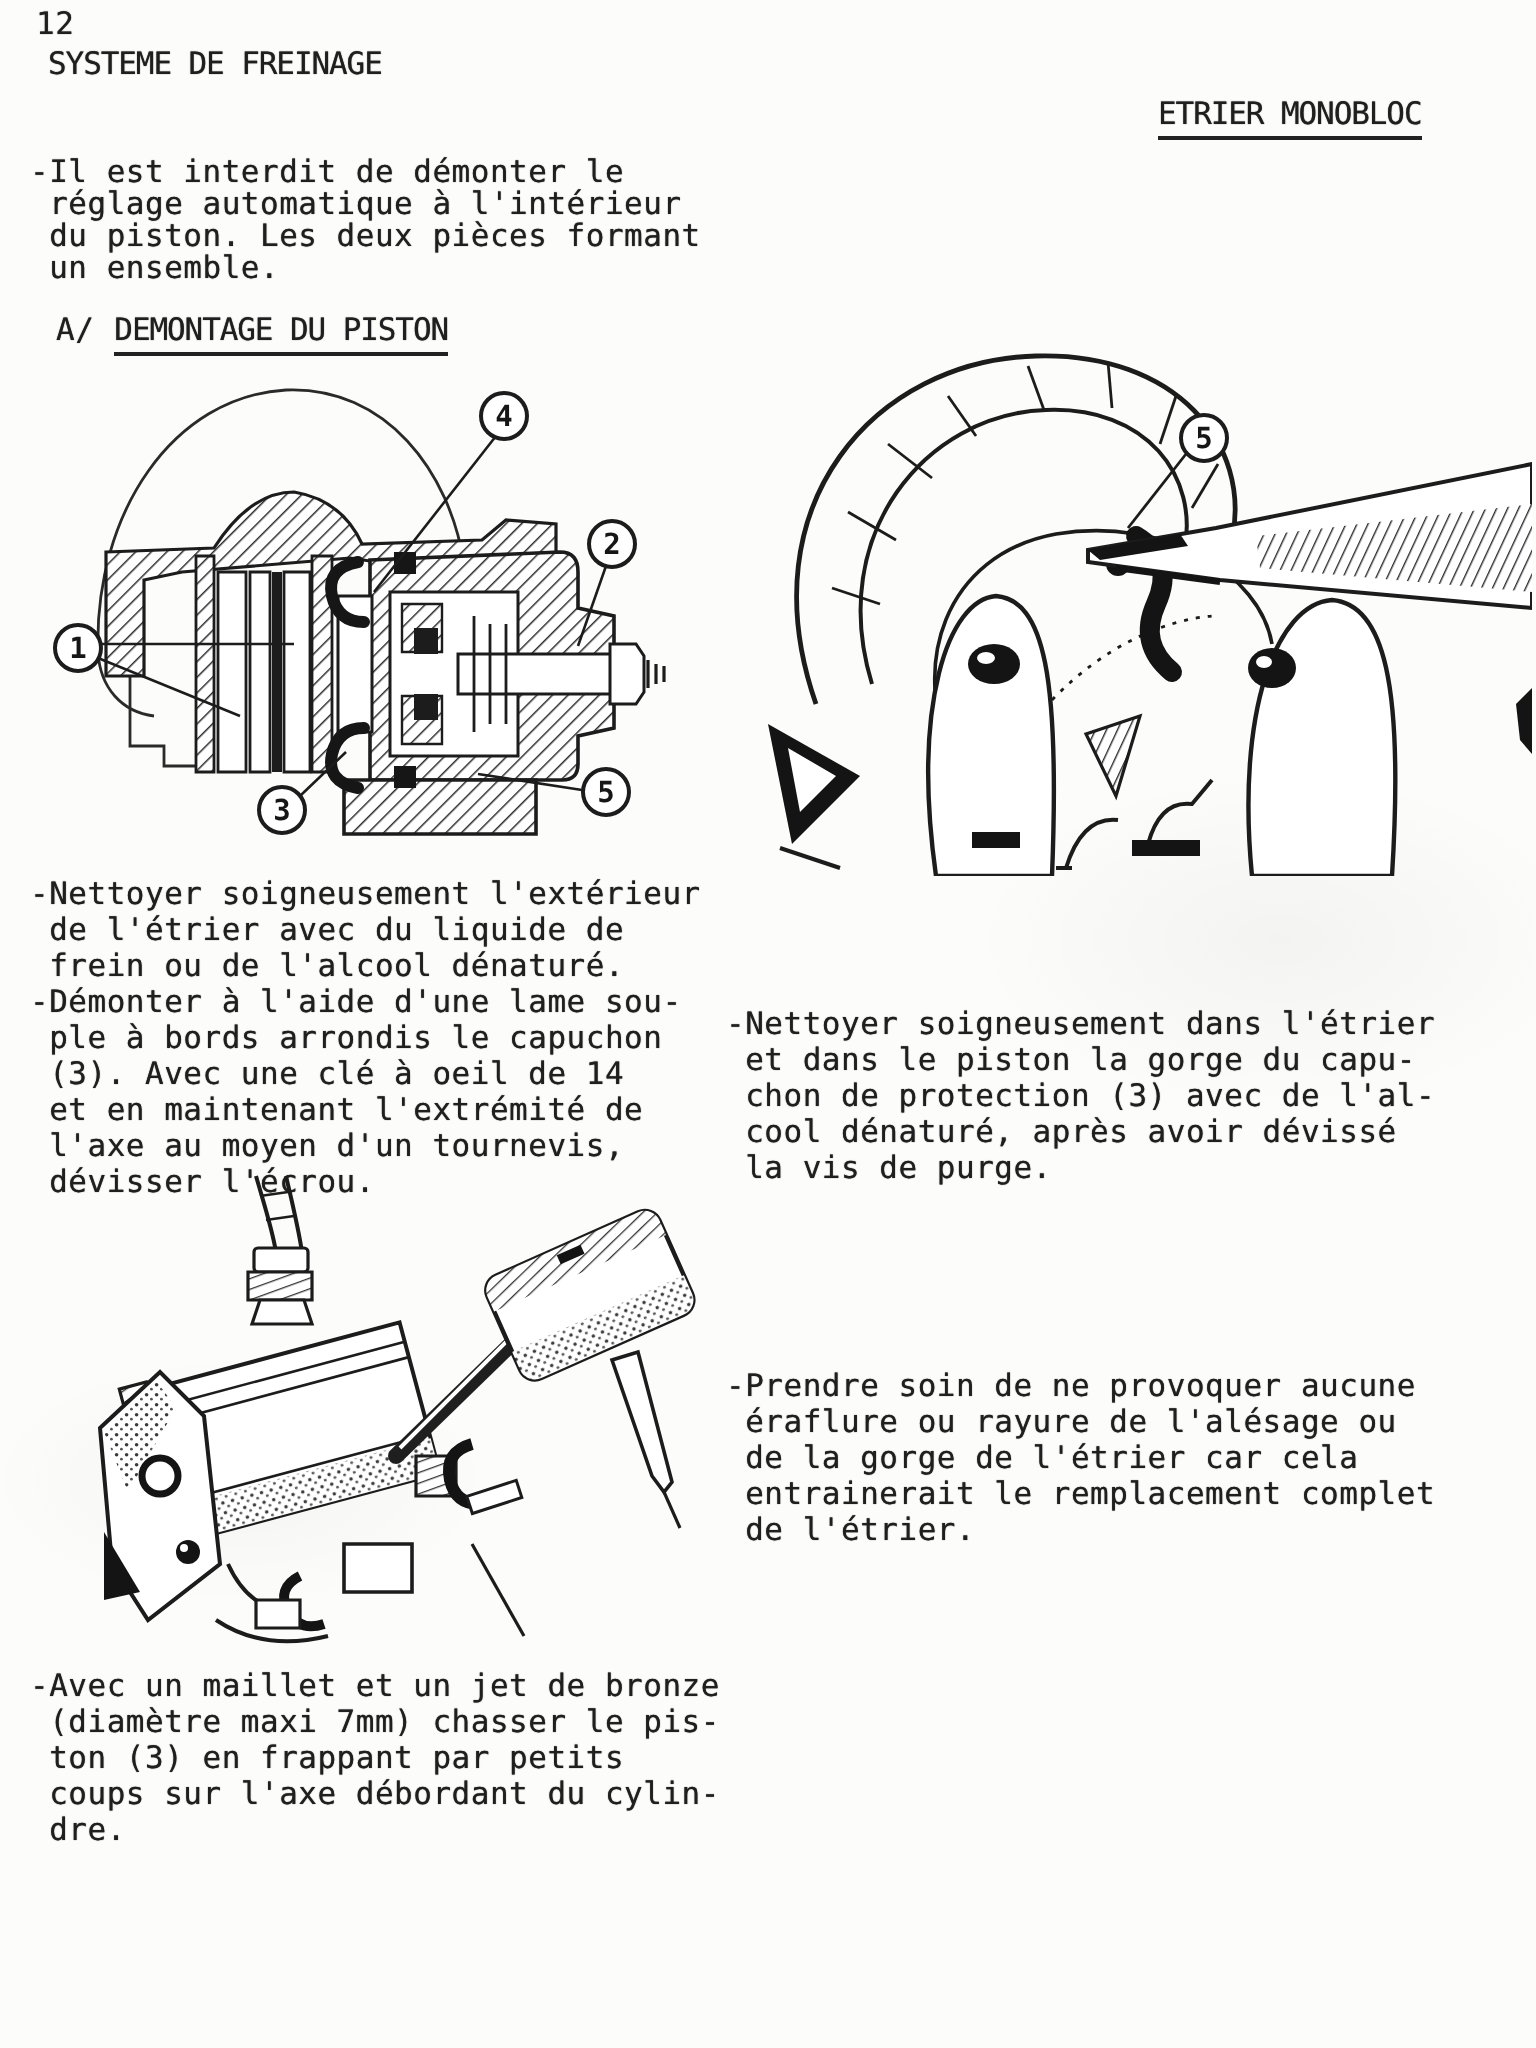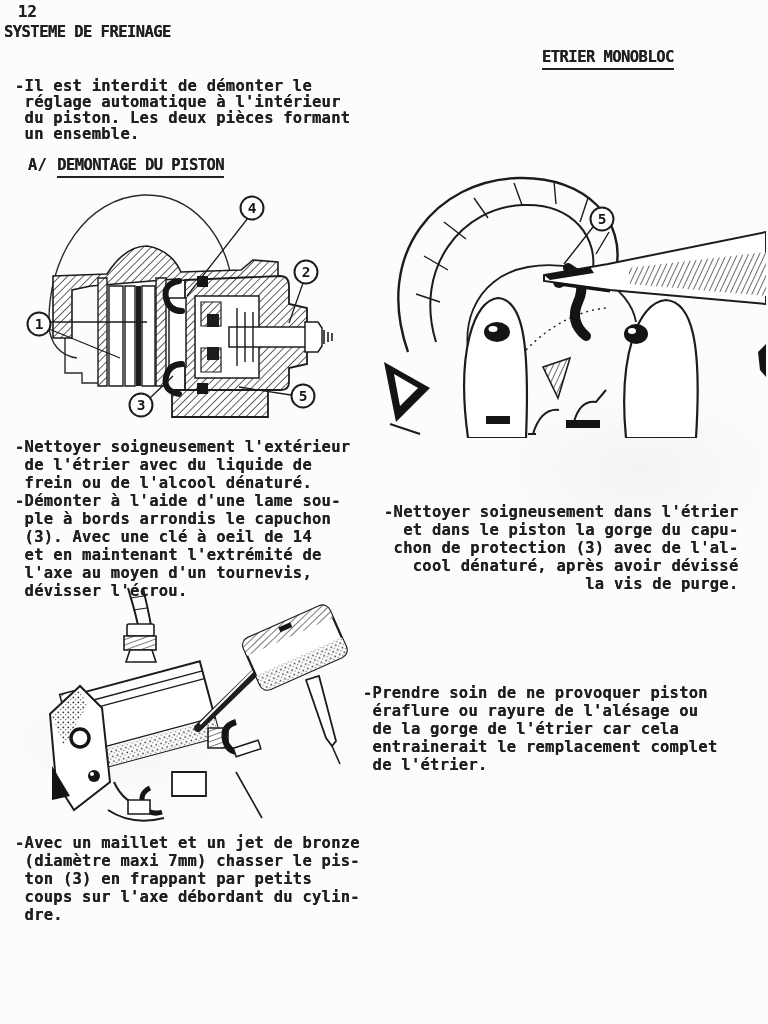--- a/index.html
+++ b/index.html
@@ -12,45 +12,45 @@
     position:relative;width:768px;height:1024px;overflow:hidden;
     background:
       radial-gradient(220px 120px at 640px 470px, rgba(0,0,0,0.035), rgba(0,0,0,0) 70%),
       radial-gradient(180px 90px at 120px 740px, rgba(0,0,0,0.03), rgba(0,0,0,0) 70%),
       #fcfcfa;
     color:#1e1e1e;
   }
   .tw{
     position:absolute;
     font-family:"DejaVu Sans Mono",monospace;
-    font-weight:bold;
+    font-weight:normal;
     font-size:15.5px;
     line-height:18px;
     letter-spacing:.25px;
     white-space:pre;
     color:#1f1f1f;
     text-shadow:0 0 .5px rgba(20,20,20,.85);
   }
   .lh16{line-height:16px;}
   .tight{letter-spacing:-.55px;}
-  .ul{border-bottom:2px solid #222;padding-bottom:2px;}
+  .ul{border-bottom:2px solid #222;padding-bottom:2px;margin-left:37px;}
   .fig{position:absolute;}
   .fig *{vector-effect:non-scaling-stroke;}
   .callout-num{
     font-family:"DejaVu Sans Mono",monospace;
     font-weight:bold;font-size:14.5px;fill:#161616;
   }
 </style>
 </head>
 <body>
 
 <div class="page">
 
   <div class="tw" style="left:18px;top:3px;">12</div>
-  <div class="tw tight" style="left:4px;top:23px;">SYSTEME DE FREINAGE</div>
+  <div class="tw tight" style="left:24px;top:23px;">SYSTEME DE FREINAGE</div>
   <div class="tw tight ul" style="left:542px;top:48px;">ETRIER MONOBLOC</div>
 
   <div class="tw lh16" style="left:15px;top:78px;">-Il est interdit de démonter le
  réglage automatique à l'intérieur
  du piston. Les deux pièces formant
  un ensemble.</div>
 
   <div class="tw" style="left:28px;top:156px;"><span>A/</span><span class="tight ul" style="margin-left:10px;">DEMONTAGE DU PISTON</span></div>
 
   <svg class="fig" style="left:25px;top:186px;" width="320" height="242" viewBox="0 0 320 242">
@@ -186,21 +186,21 @@
 
   <div class="tw" style="left:15px;top:438px;">-Nettoyer soigneusement l'extérieur
  de l'étrier avec du liquide de
  frein ou de l'alcool dénaturé.
 -Démonter à l'aide d'une lame sou-
  ple à bords arrondis le capuchon
  (3). Avec une clé à oeil de 14
  et en maintenant l'extrémité de
  l'axe au moyen d'un tournevis,
  dévisser l'écrou.</div>
-  <div class="tw" style="left:384px;top:503px;text-align:right;">-Nettoyer soigneusement dans l'étrier
+  <div class="tw" style="left:363px;top:503px;">-Nettoyer soigneusement dans l'étrier
  et dans le piston la gorge du capu-
  chon de protection (3) avec de l'al-
  cool dénaturé, après avoir dévissé
  la vis de purge.</div>
 
   <svg class="fig" style="left:22px;top:586px;" width="368" height="244" viewBox="0 0 368 244">
     <defs>
       <pattern id="h1c" width="5" height="5" patternUnits="userSpaceOnUse" patternTransform="rotate(70)">
         <rect width="5" height="5" fill="#ffffff"></rect>
         <line x1="0" y1="0" x2="0" y2="5" stroke="#333" stroke-width="1.3"></line>
@@ -250,21 +250,21 @@
         <rect x="226" y="34" width="94" height="56" rx="8" fill="#fff" stroke="#1c1c1c" stroke-width="2.2"></rect>
         <path d="M234,34 h78 a8,8 0 0 1 8,8 v8 h-94 v-8 a8,8 0 0 1 8,-8 Z" fill="url(#h1c)"></path>
         <path d="M226,72 h94 v10 a8,8 0 0 1 -8,8 h-78 a8,8 0 0 1 -8,-8 Z" fill="url(#st1)"></path>
         <rect x="266" y="37" width="13" height="5" fill="#141414"></rect>
       </g>
       <path d="M284,94 L304,152 L310,160 L314,155 L297,90 Z" fill="#fff" stroke="#1c1c1c" stroke-width="1.8"></path>
       <line x1="310" y1="160" x2="318" y2="178" stroke="#1c1c1c" stroke-width="1.6"></line>
     </g>
   </svg>
 
-  <div class="tw" style="left:363px;top:684px;">-Prendre soin de ne provoquer piston
+  <div class="tw" style="left:363px;top:684px;">-Prendre soin de ne provoquer aucune
  éraflure ou rayure de l'alésage ou
  de la gorge de l'étrier car cela
  entrainerait le remplacement complet
  de l'étrier.</div>
   <div class="tw" style="left:15px;top:834px;">-Avec un maillet et un jet de bronze
  (diamètre maxi 7mm) chasser le pis-
  ton (3) en frappant par petits
  coups sur l'axe débordant du cylin-
  dre.</div>
 

